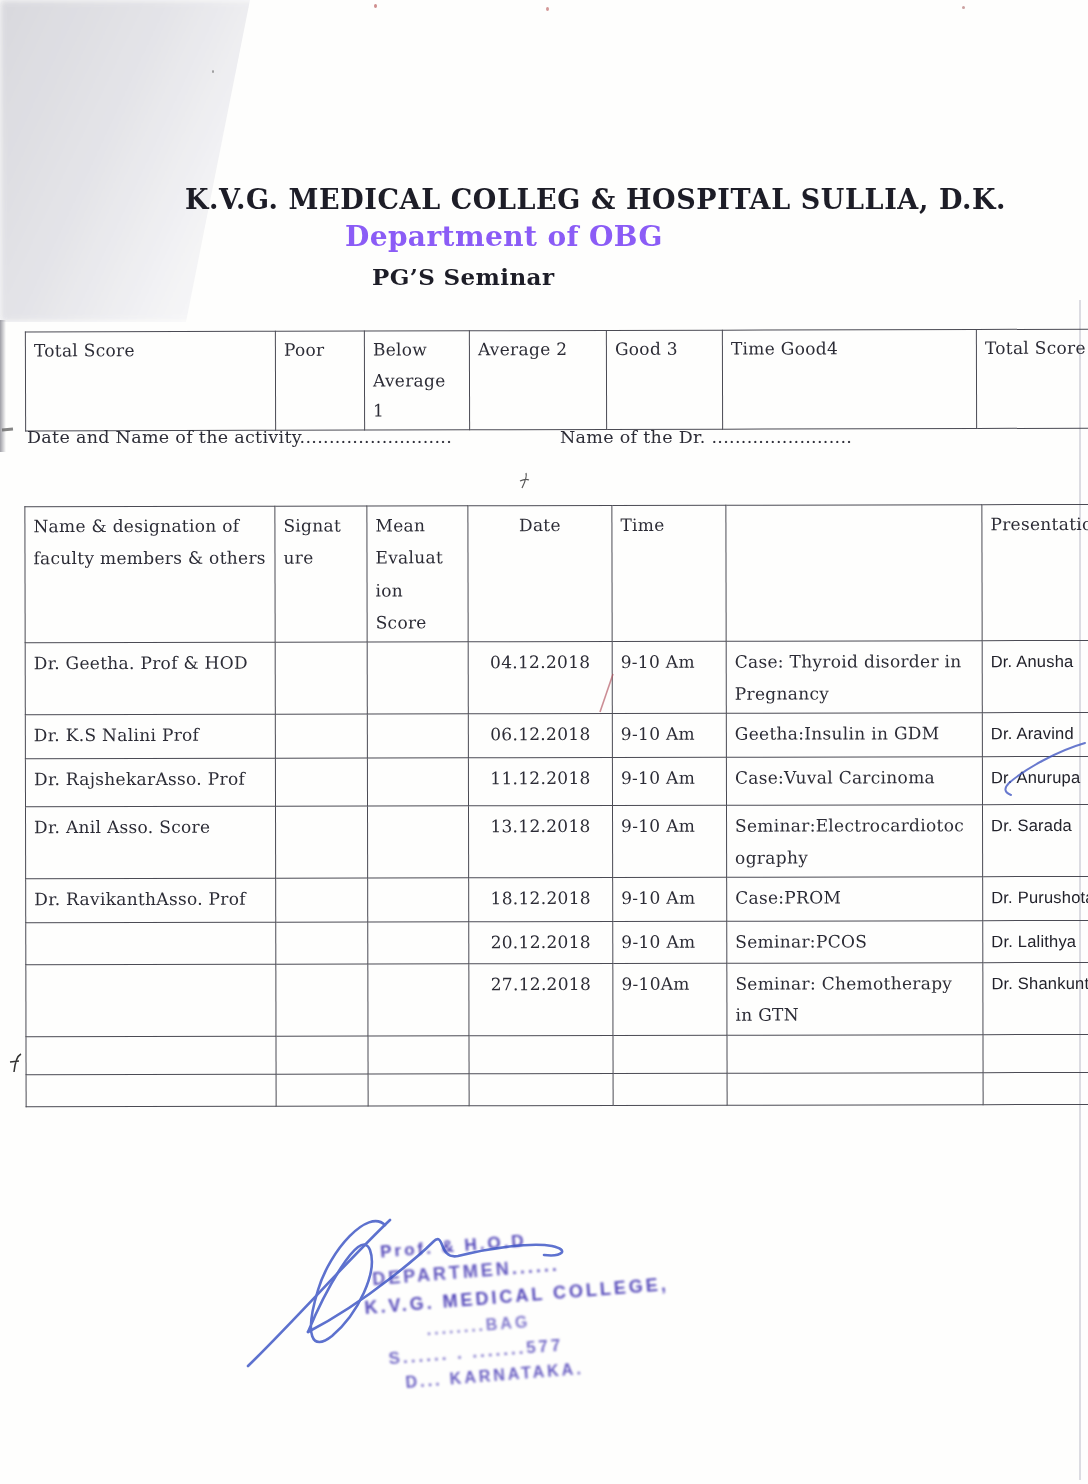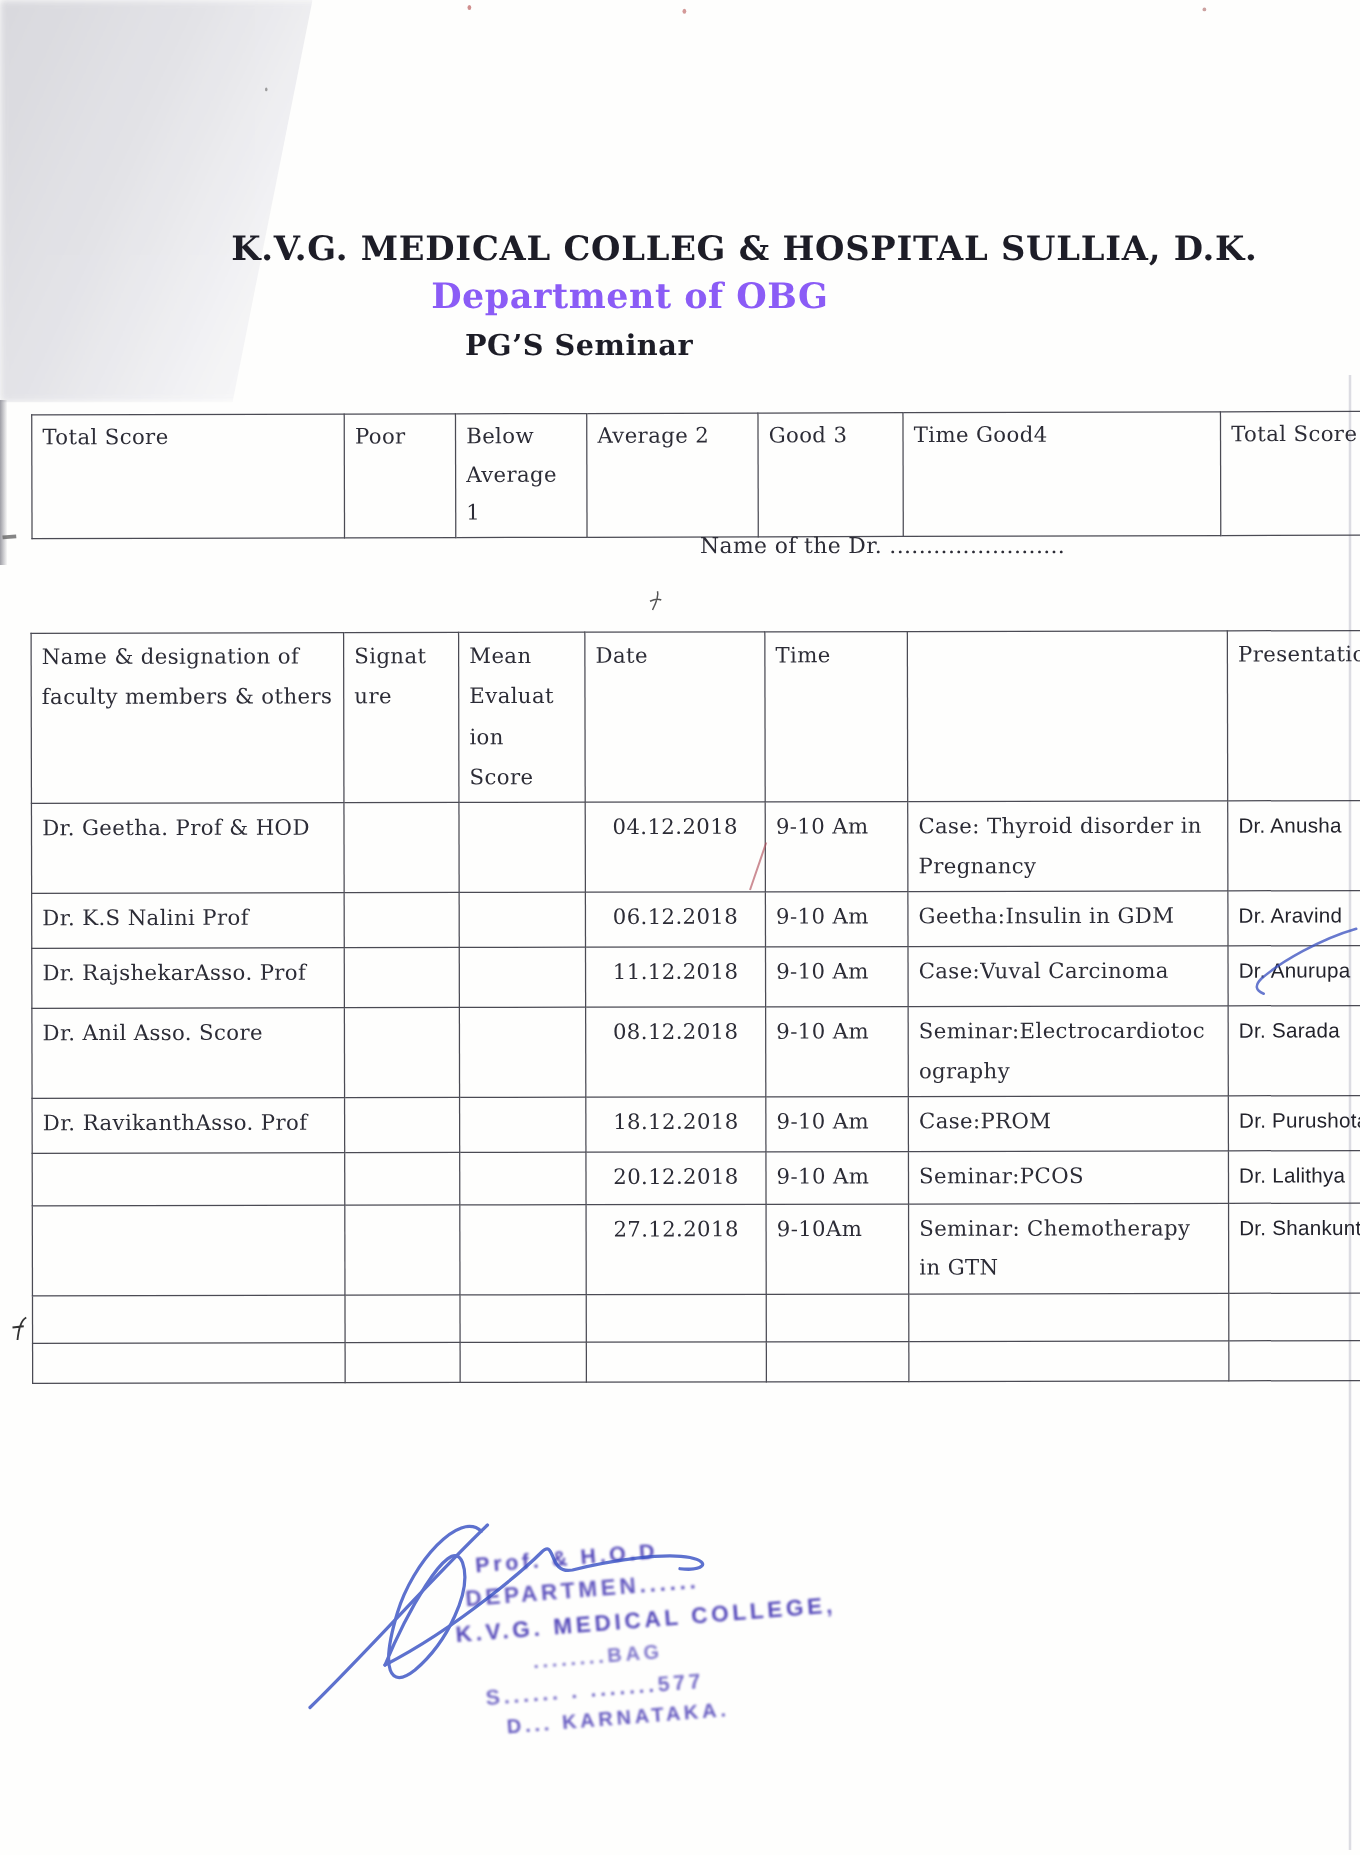--- a/index.html
+++ b/index.html
@@ -33,21 +33,21 @@
         font-weight:normal;text-align:left;font-size:17px;letter-spacing:.3px;
         padding:3px 8px;overflow:hidden;}
   .eval-table{position:absolute;left:25px;top:330px;width:1005px;transform:rotate(-.15deg);}
   .eval-table td{height:92px;line-height:1.8;}
   .sched-table{position:absolute;left:25px;top:505px;width:1005px;transform:rotate(-.12deg);}
   .sched-table th{line-height:1.9;}
   .sched-table td{line-height:1.85;padding-top:5px;}
   .c0{width:233px}.c1{width:75px}.c2{width:84px}.c3{width:127px}.c4{width:97px}.c5{width:239px}.c6{width:150px}
   .e0{width:233px}.e1{width:72px}.e2{width:88px}.e3{width:120px}.e4{width:99px}.e5{width:237px}.e6{width:156px}
   .sched-table .c3{text-align:center;}
-  .sched-table th.c3{text-align:left;}
+  .sched-table th.c3{text-align:center;}
   .presenter{font-family:"Liberation Sans", sans-serif;font-size:16.5px;letter-spacing:.2px;color:#22222b;padding-top:8px;}
   
   .act-left{position:absolute;left:27px;top:427px;font-size:17.5px;letter-spacing:.3px;}
   .act-right{position:absolute;left:560px;top:427px;font-size:17.5px;letter-spacing:.3px;}
   
   .stamp{position:absolute;left:330px;top:1228px;width:400px;
     transform:rotate(-4.5deg);
     font-family:"Liberation Sans", sans-serif;font-weight:bold;
     color:#4f42b8;filter:blur(.9px);}
   .stamp div{letter-spacing:3px;line-height:1.55;}
@@ -90,20 +90,21 @@
 Average
 1</td>
       <td class="e3">Average 2</td>
       <td class="e4">Good 3</td>
       <td class="e5">Time Good4</td>
       <td class="e6">Total Score</td>
     </tr>
   </tbody>
     </table>
 
+  <span class="act-left">Date and Name of the activity..........................</span>
   <span class="act-right">Name of the Dr. ........................</span>
 
   <svg class="squiggle" width="14" height="18">
     <path d="M 4 16 C 7 10, 9 4, 8 1 M 2 9 C 6 7, 9 7, 11 8" stroke="#555" stroke-width="1.2" fill="none"></path>
   </svg>
 
   <table class="sched-table">
     <thead>
       <tr style="height:118px;">
         <th class="c0">Name &amp; designation of
@@ -146,21 +147,21 @@
           <td class="c2"></td>
           <td class="c3">11.12.2018</td>
           <td class="c4">9-10 Am</td>
           <td class="c5">Case:Vuval Carcinoma</td>
           <td class="c6 presenter">Dr. Anurupa</td>
         </tr>
         <tr style="height: 70px;">
           <td class="c0">Dr. Anil Asso. Score</td>
           <td class="c1"></td>
           <td class="c2"></td>
-          <td class="c3">08.12.2018</td>
+          <td class="c3">13.12.2018</td>
           <td class="c4">9-10 Am</td>
           <td class="c5">Seminar:Electrocardiotoc
 ography</td>
           <td class="c6 presenter">Dr. Sarada</td>
         </tr>
         <tr style="height: 44px;">
           <td class="c0">Dr. RavikanthAsso. Prof</td>
           <td class="c1"></td>
           <td class="c2"></td>
           <td class="c3">18.12.2018</td>

